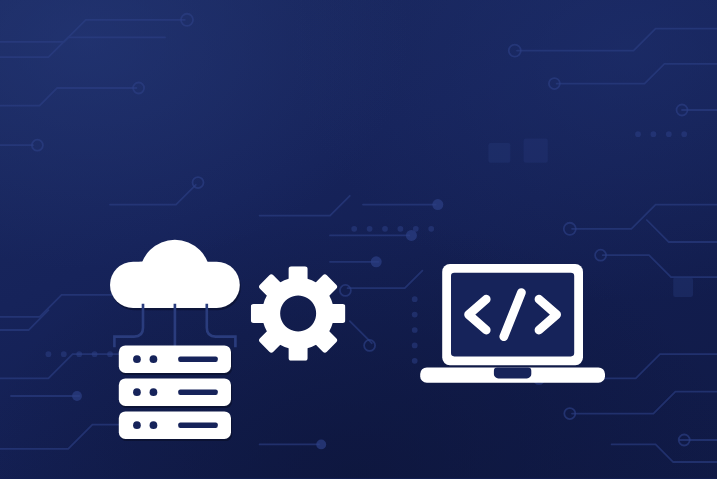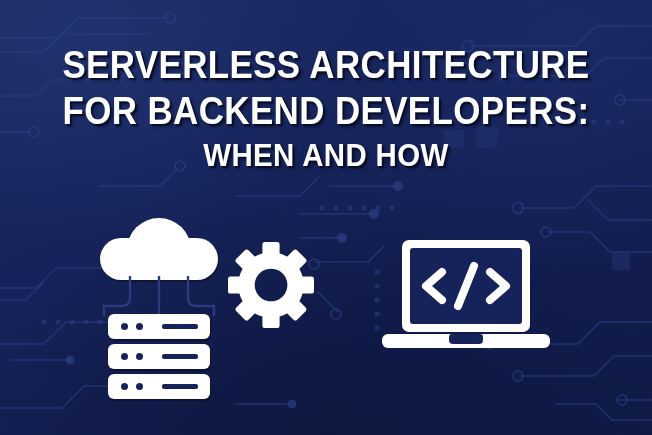--- a/index.html
+++ b/index.html
@@ -173,25 +173,20 @@
         <circle cx="622" cy="122" r="2.6"></circle>
     </g>
 
     <g fill="#223372" opacity="0.5">
       <rect x="444" y="130" width="20" height="18" rx="2"></rect>
       <rect x="476" y="126" width="22" height="22" rx="2"></rect>
       <rect x="612" y="252" width="18" height="18" rx="2"></rect>
     </g>
   </svg>
 
-  <div class="title-wrap">
-    <span class="tline l1">SERVERLESS ARCHITECTURE</span>
-    <span class="tline l2">FOR BACKEND DEVELOPERS:</span>
-    <span class="tline l3">WHEN AND HOW</span>
-  </div>
 
   <div id="icons">
 
     <div class="ic" id="cloudserver">
 
       <div class="cloud">
         <div class="bumpL"></div>
         <div class="bump"></div>
         <div class="base"></div>
       </div>

